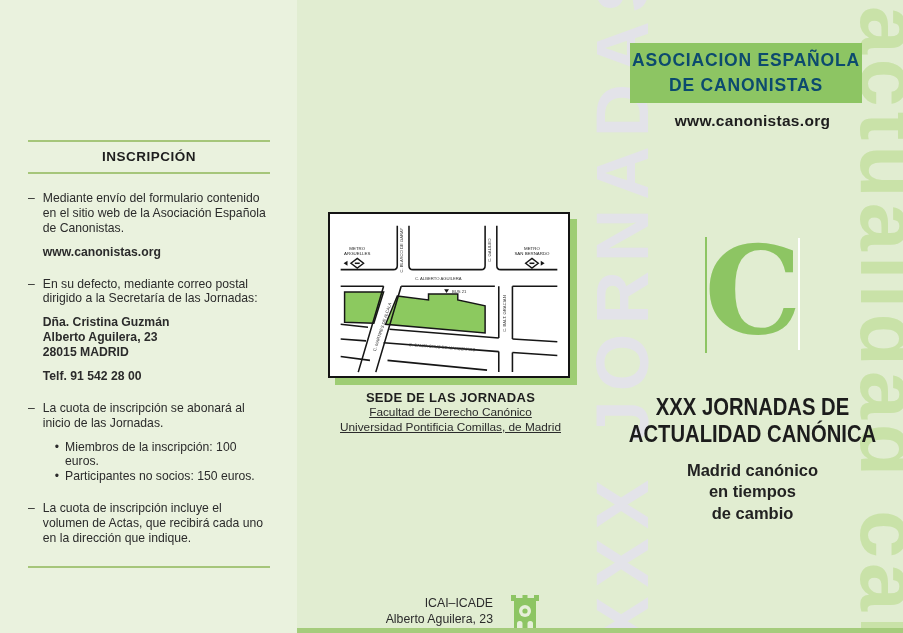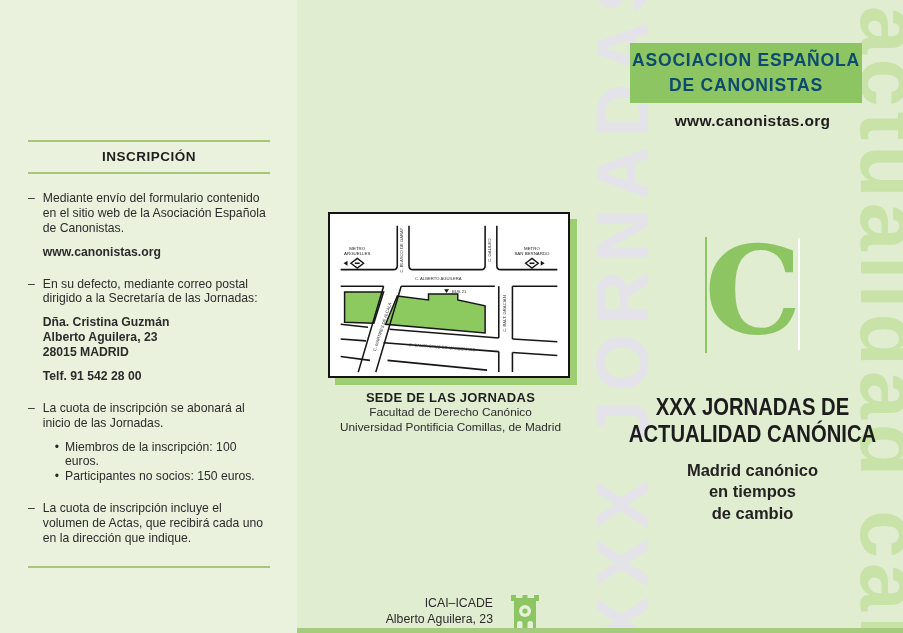--- a/index.html
+++ b/index.html
@@ -46,21 +46,21 @@
     left:328px; top:212px; width:242px; height:166px;
     background:#ffffff; border:2px solid #141414;
     box-shadow:7px 7px 0 0 #9ecd74;
   }
   .map-box svg { display:block; width:100%; height:100%; }
   .map-label { font-size:4.3px; fill:#333; font-family:"Liberation Sans",sans-serif; }
   .map-label-b { font-size:4.5px; fill:#222; font-family:"Liberation Sans",sans-serif; }
 
   .venue { left:302px; top:390px; width:297px; text-align:center; }
   .venue .vt { font-size:13px; font-weight:bold; letter-spacing:.3px; color:#1e1e1e; }
-  .venue .vl { font-size:11.8px; line-height:1.25; }
+  .venue .vl { font-size:11.8px; line-height:1.25;text-decoration:underline; }
 
   .icai { left:318px; top:556px; width:230px; display:flex; justify-content:flex-end; gap:9px;margin-top:38px; }
   .icai .txt { text-align:right; font-size:12.3px; line-height:1.27; padding-top:2px; }
 
   
   .org-box {
     left:630px; top:43px; width:232px; height:60px;
     background:#8dc563; color:#0c4a6e;
     display:flex; flex-direction:column; justify-content:center; align-items:center;
     font-weight:bold; font-size:17.5px; letter-spacing:.8px; line-height:1.45;

